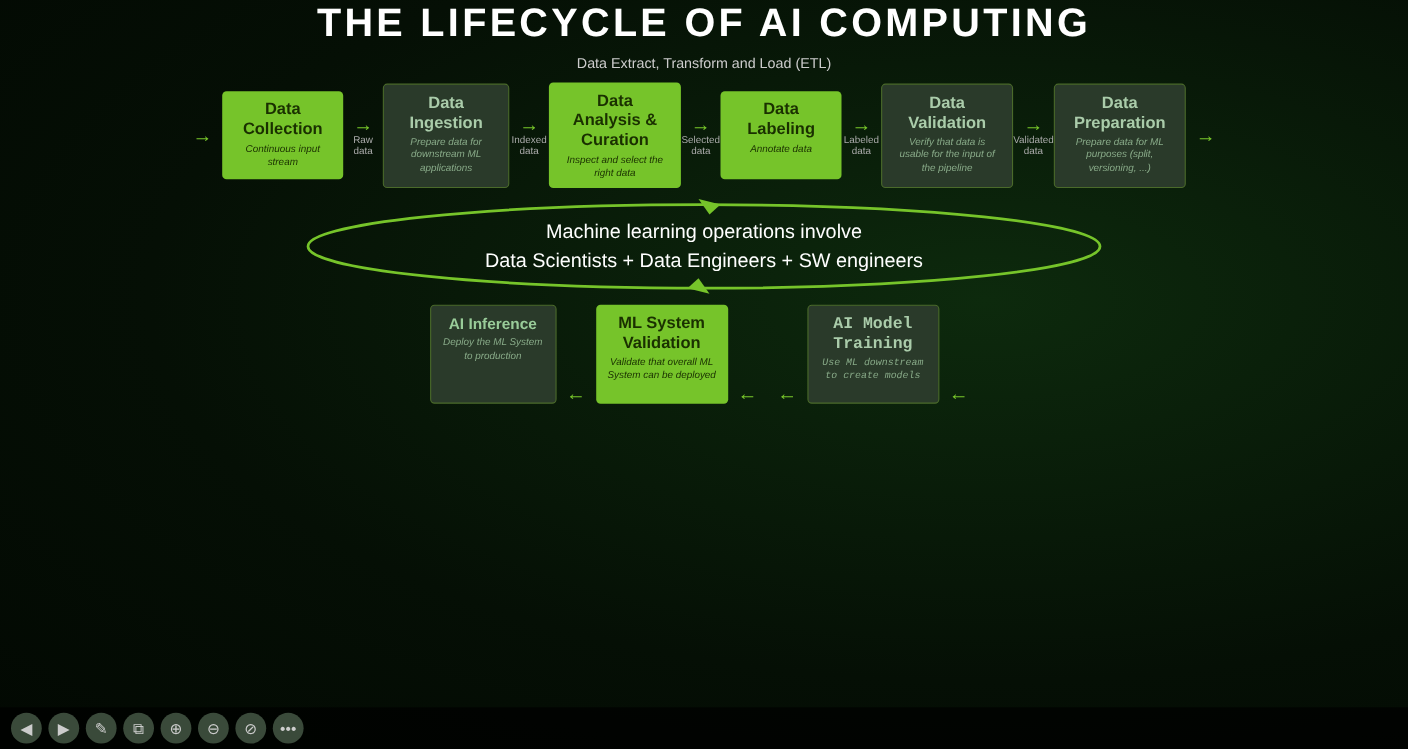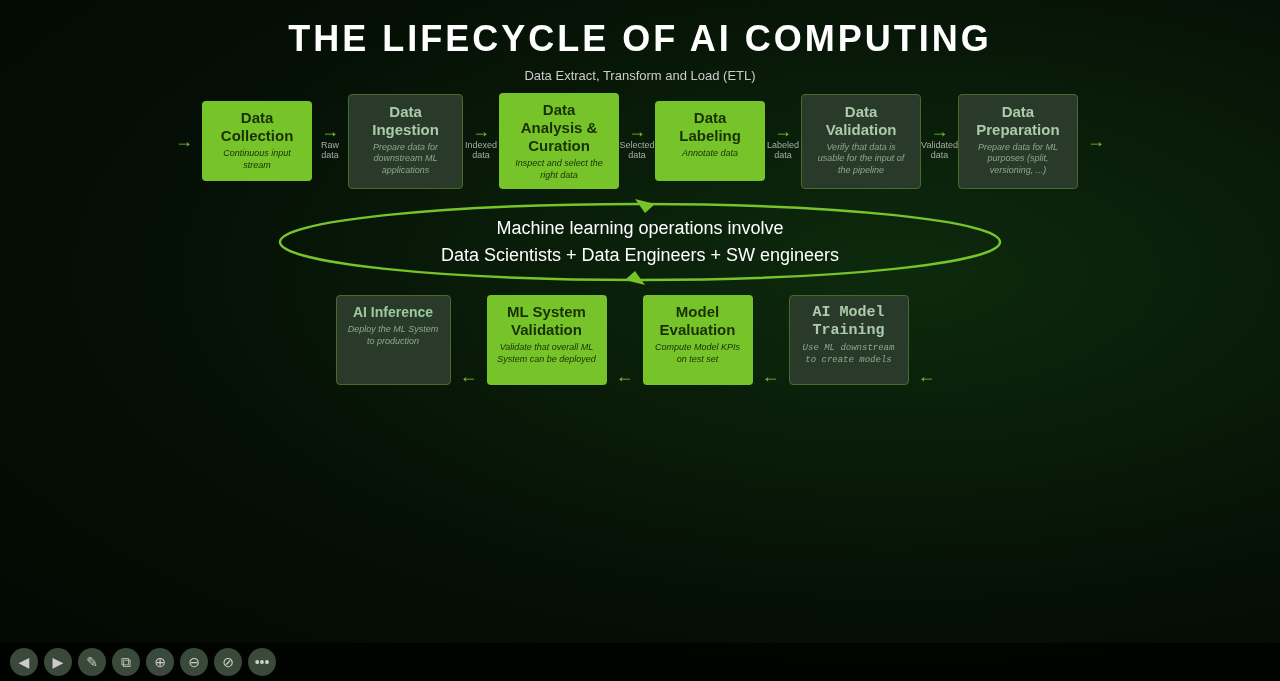--- a/index.html
+++ b/index.html
@@ -24,21 +24,20 @@
       height: 100%;
       display: flex;
       flex-direction: column;
       align-items: center;
     }
     .title {
       color: #ffffff;
       font-size: 36px;
       font-weight: bold;
       letter-spacing: 3px;
-      margin-top: 18px;
       text-align: center;
     }
     .etl-label {
       color: #cccccc;
       font-size: 13px;
       margin-top: 8px;
     }
     
     .top-row {
       display: flex;
@@ -269,24 +268,20 @@
 
     <div class="box box-green box-w3" style="min-height:90px;">
       <div class="box-title">ML System<br>Validation</div>
       <div class="box-subtitle">Validate that overall ML System can be deployed</div>
     </div>
 
     <div class="connector">
       <span class="arrow-left">←</span>
     </div>
 
-    <div class="box box-green box-w4" style="min-height:90px;">
-      <div class="box-title">Model<br>Evaluation</div>
-      <div class="box-subtitle">Compute Model KPIs on test set</div>
-    </div>
 
     <div class="connector">
       <span class="arrow-left">←</span>
     </div>
 
     <div class="box box-dark box-w5" style="min-height:90px;font-family:Liberation Mono, monospace;">
       <div class="box-title">AI Model<br>Training</div>
       <div class="box-subtitle">Use ML downstream to create models</div>
     </div>
 

